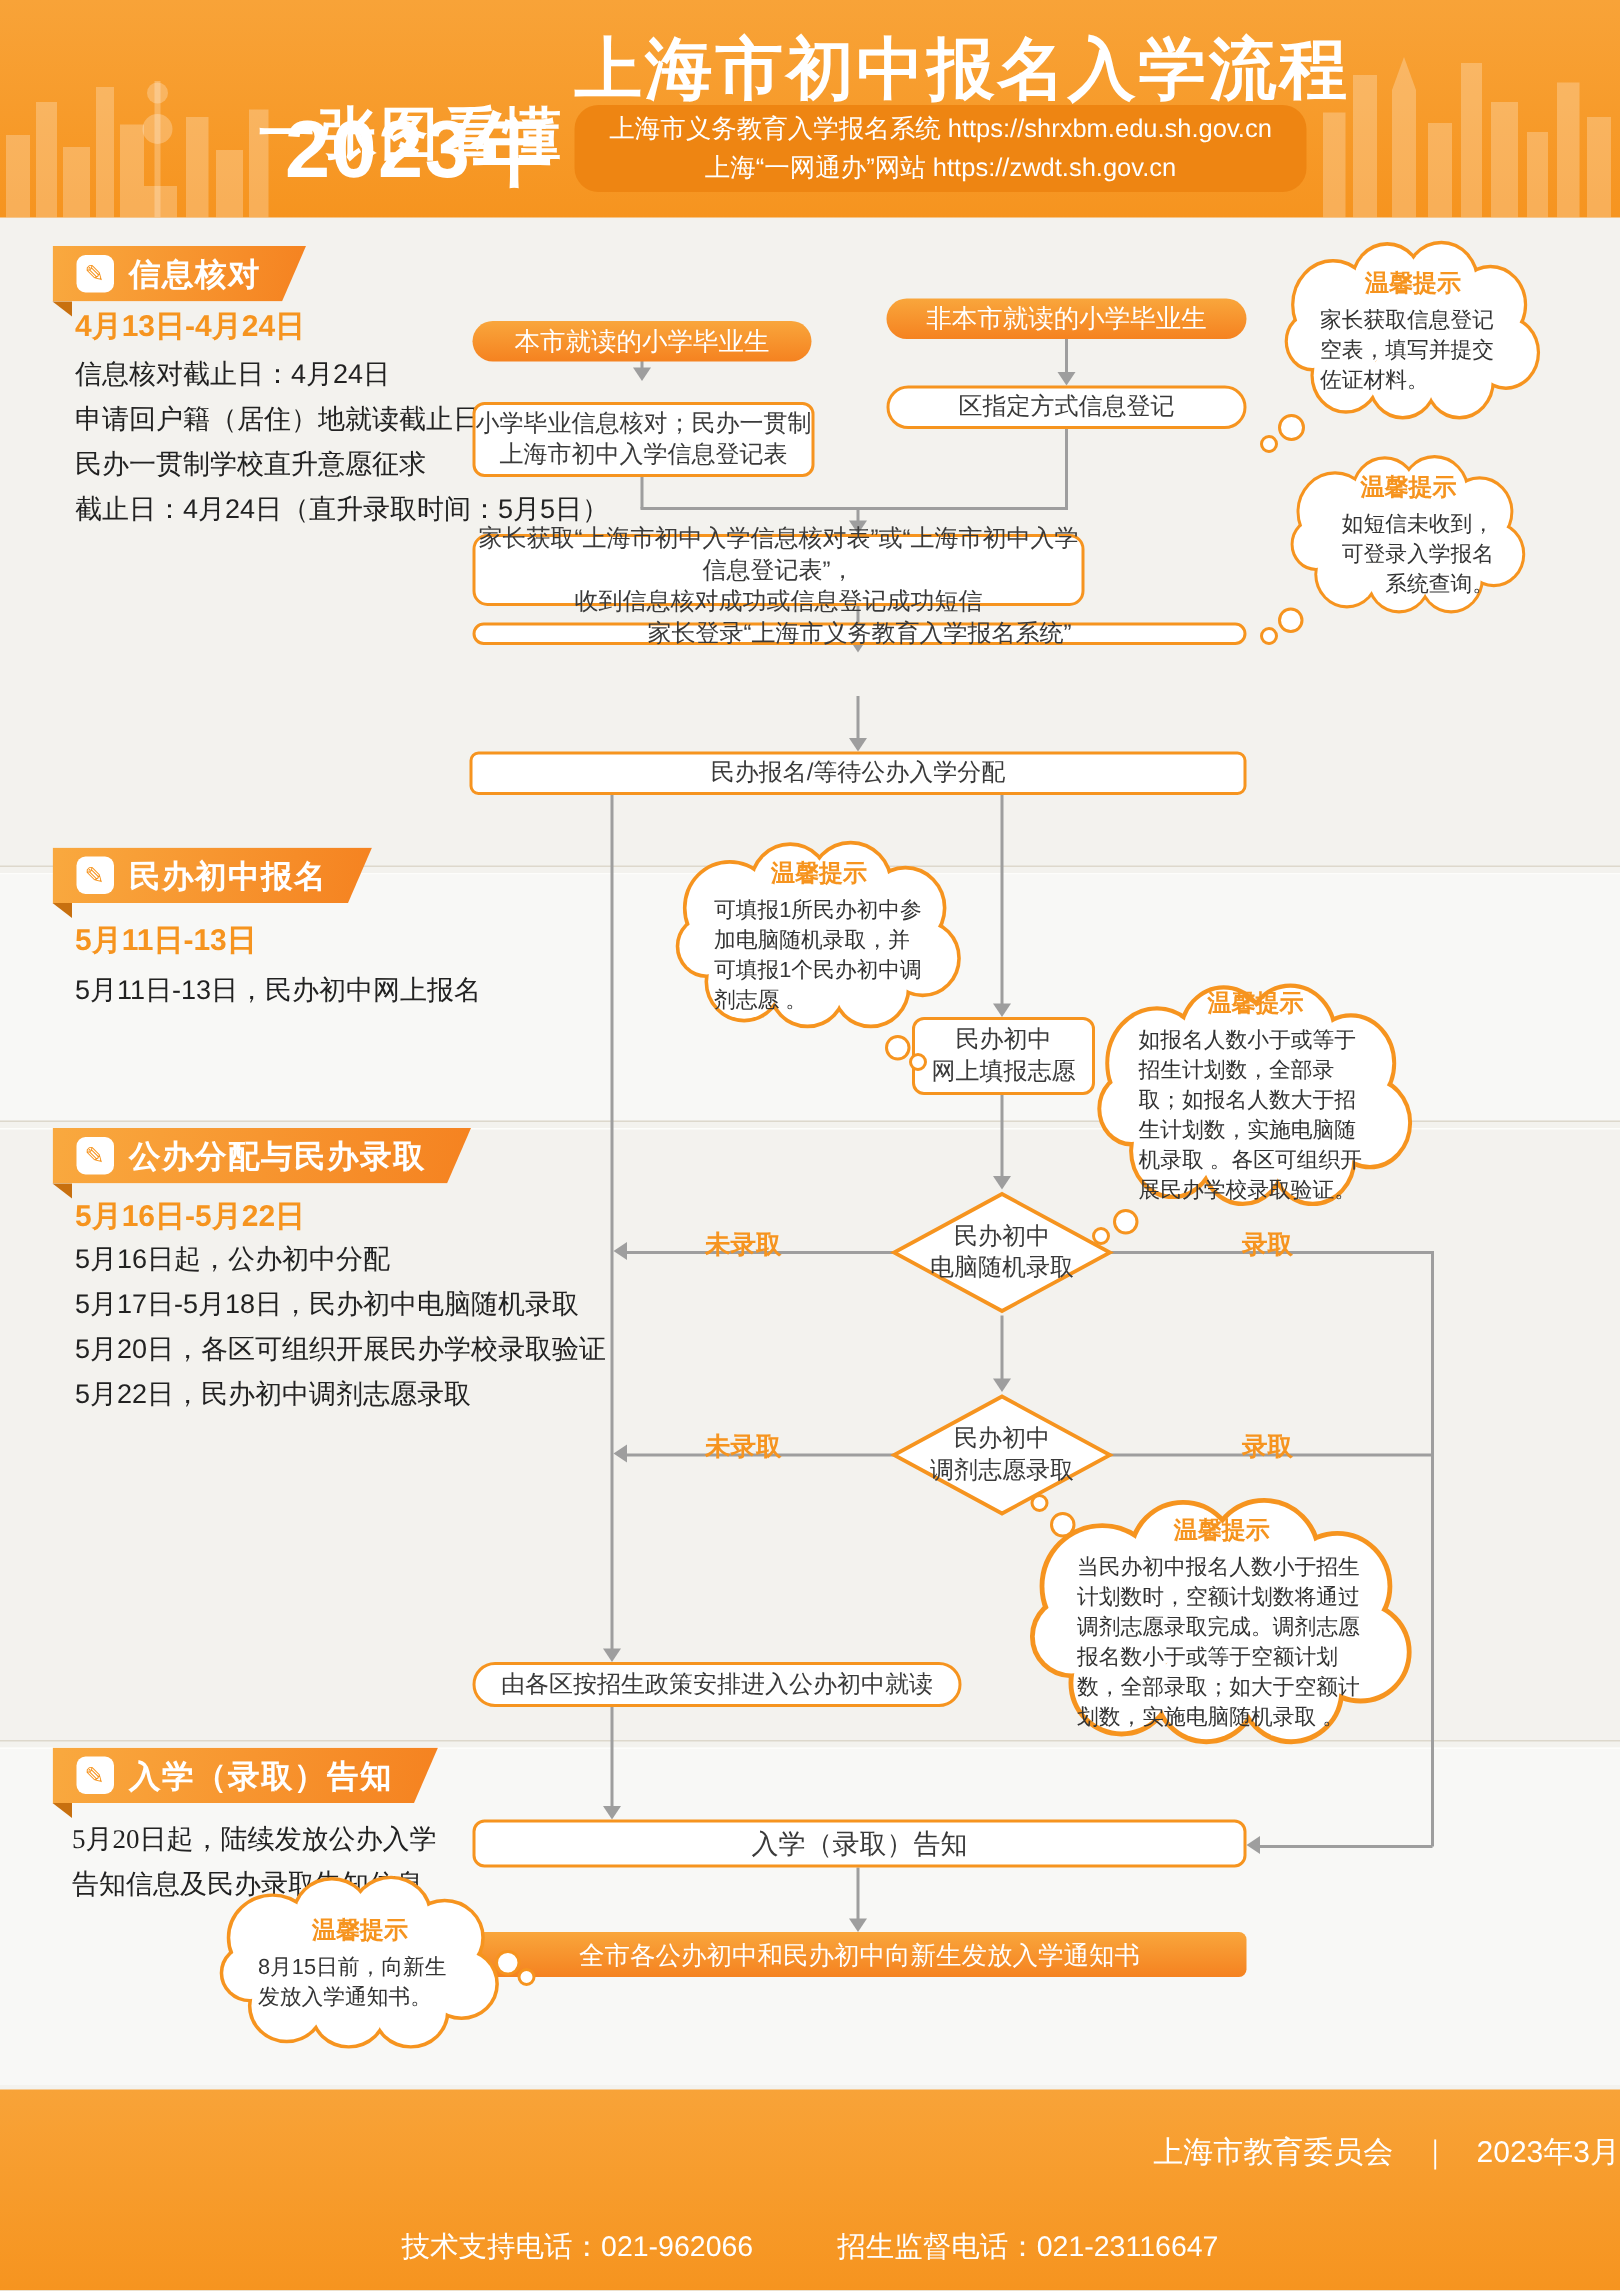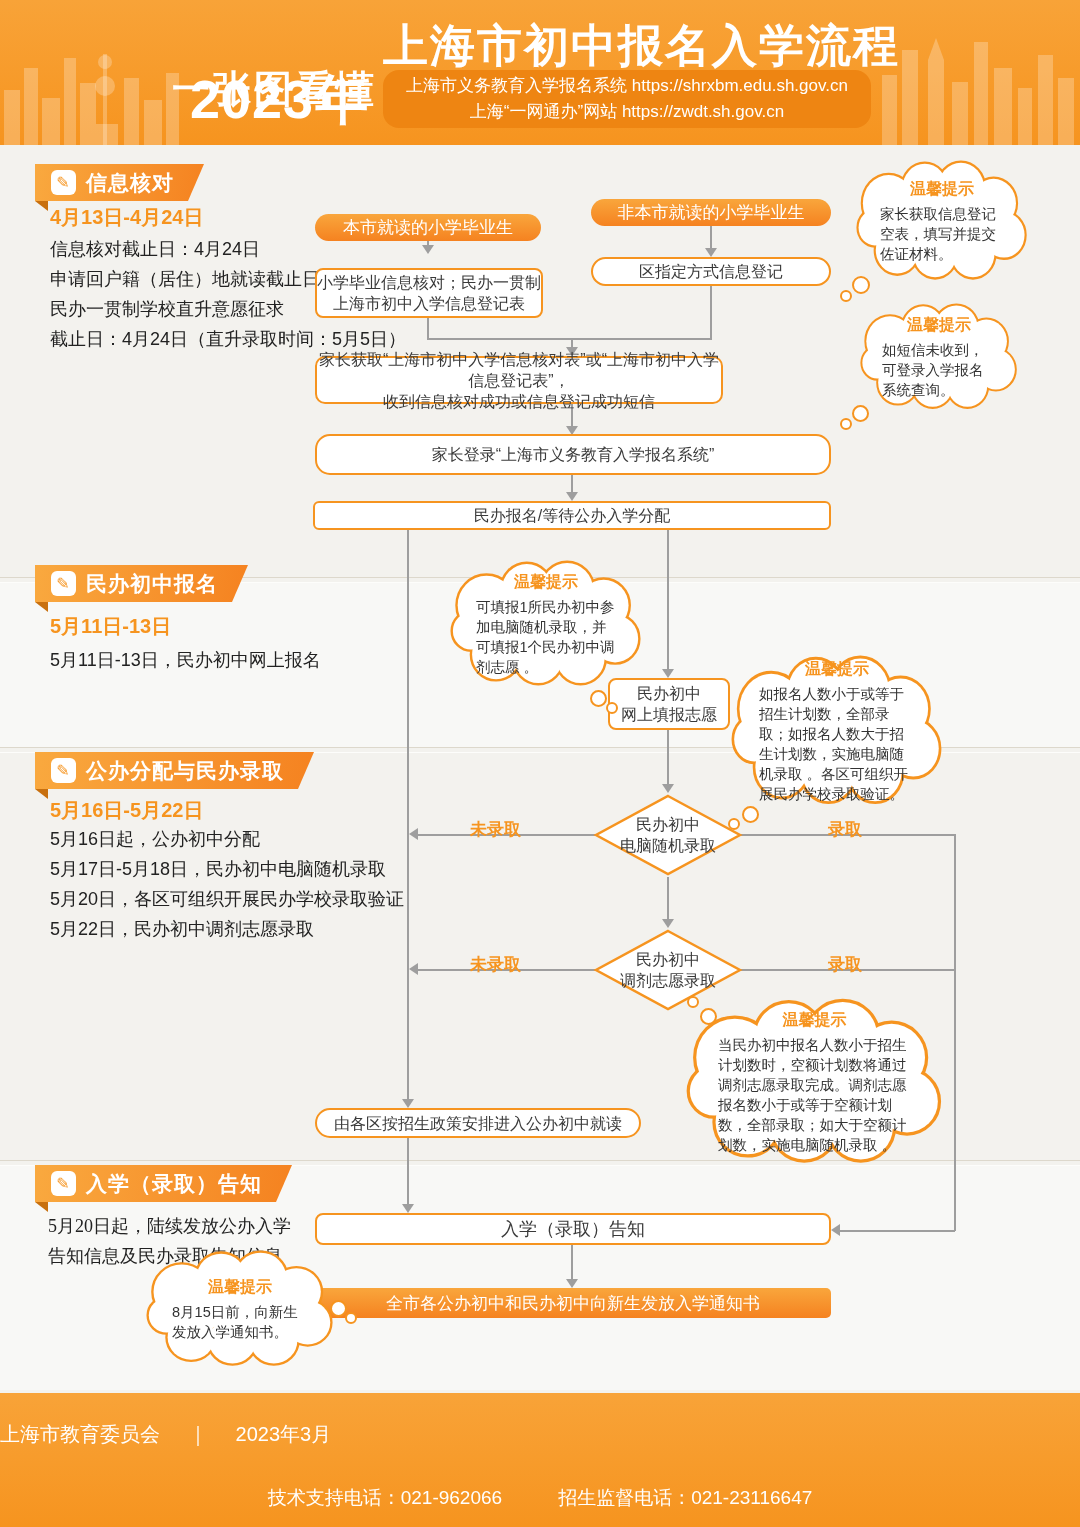--- a/index.html
+++ b/index.html
@@ -42,21 +42,21 @@
   .cloud-bg{position:absolute;left:0;top:0;width:100%;height:100%;}
   .cloud-content{position:absolute;left:0;top:0;right:0;bottom:0;padding:20px 26px 18px 26px;
                  display:flex;flex-direction:column;justify-content:center;z-index:1;}
   .tip-title{color:#F6941F;font-weight:bold;font-size:16px;text-align:center;margin-bottom:4px;}
   .tip-text{color:#333;font-size:14.5px;line-height:20px;text-align:left;}
   .puff{background:#fff;border:2px solid #F6941F;border-radius:50%;z-index:3;}
   .divider{left:0;width:1080px;height:4px;border-top:1px solid #DDD8CC;border-bottom:1px solid #FDFDFB;z-index:0;}
   .band-light{left:0;width:1080px;background:rgba(255,255,255,0.45);z-index:0;}
   .diamond-text{position:absolute;left:0;top:0;right:0;bottom:0;display:flex;flex-direction:column;
                 align-items:center;justify-content:center;font-size:16px;line-height:21px;color:#3A3A3A;z-index:1;}
-  .ftr-line1{color:#fff;font-size:20px;display:flex;justify-content:flex-start;gap:28px;width:100%;}
+  .ftr-line1{color:#fff;font-size:20px;display:flex;justify-content:flex-end;gap:18px;width:100%;}
   .ftr-line2{color:#fff;font-size:19px;display:flex;justify-content:center;gap:56px;width:100%;}
 </style>
 </head>
 <body>
 
 <div class="page">
 
   <svg style="position:absolute;width:0;height:0" aria-hidden="true">
     <defs>
       <g id="cloudg">
@@ -156,21 +156,21 @@
     <span>上海市初中入学信息登记表</span>
   </div>
   <div class="abs fbox" style="left:591px;top:257px;width:240px;height:29px;border-radius:15px;">
     <span>区指定方式信息登记</span>
   </div>
 
   <div class="abs fbox" style="left:315px;top:356px;width:408px;height:48px;border-radius:10px;">
     <span>家长获取“上海市初中入学信息核对表”或“上海市初中入学信息登记表”，</span>
     <span>收到信息核对成功或信息登记成功短信</span>
   </div>
-  <div class="abs fbox" style="left:315px;top:434px;width:516px;height:41px;border-radius:15px;">
+  <div class="abs fbox" style="left:315px;top:415px;width:516px;height:15px;border-radius:15px;">
     <span>家长登录“上海市义务教育入学报名系统”</span>
   </div>
   <div class="abs fbox" style="left:313px;top:501px;width:518px;height:29px;border-radius:6px;">
     <span>民办报名/等待公办入学分配</span>
   </div>
 
   <div class="abs cloud" style="left:856px;top:160px;width:172px;height:122px;">
     <svg class="cloud-bg" viewBox="0 0 200 130" preserveAspectRatio="none">
         <use href="#cloudg"></use>
       </svg>
@@ -181,21 +181,21 @@
   </div>
   <div class="abs puff" style="left:852px;top:276px;width:14px;height:14px;"></div>
   <div class="abs puff" style="left:840px;top:290px;width:8px;height:8px;"></div>
 
   <div class="abs cloud" style="left:860px;top:303px;width:158px;height:108px;">
     <svg class="cloud-bg" viewBox="0 0 200 130" preserveAspectRatio="none">
         <use href="#cloudg"></use>
       </svg>
     <div class="cloud-content" style="padding:18px 22px;">
       <div class="tip-title">温馨提示</div>
-      <div class="tip-text" style="text-align:left;">如短信未收到，可登录入学报名系统查询。</div>
+      <div class="tip-text" style="text-align:right;">如短信未收到，可登录入学报名系统查询。</div>
     </div>
   </div>
   <div class="abs puff" style="left:852px;top:405px;width:13px;height:13px;"></div>
   <div class="abs puff" style="left:840px;top:418px;width:8px;height:8px;"></div>
 
   <div class="abs ribbon" style="left:35px;top:565px;">
     <span class="ribbon-icon">✎</span>
     <span>民办初中报名</span>
   </div>
   <div class="abs fold" style="left:35px;top:602px;"></div>

